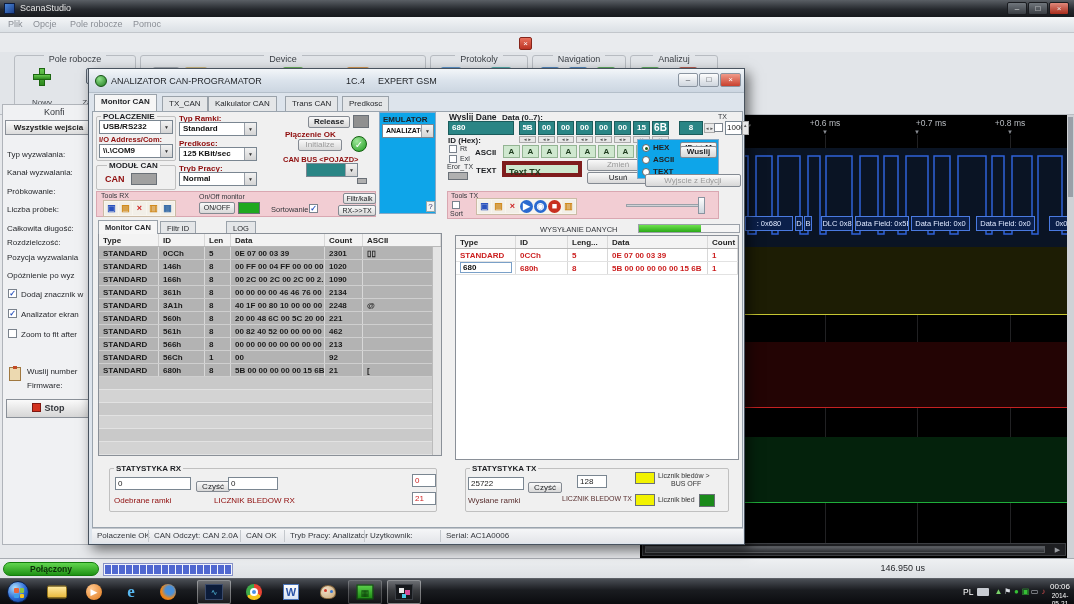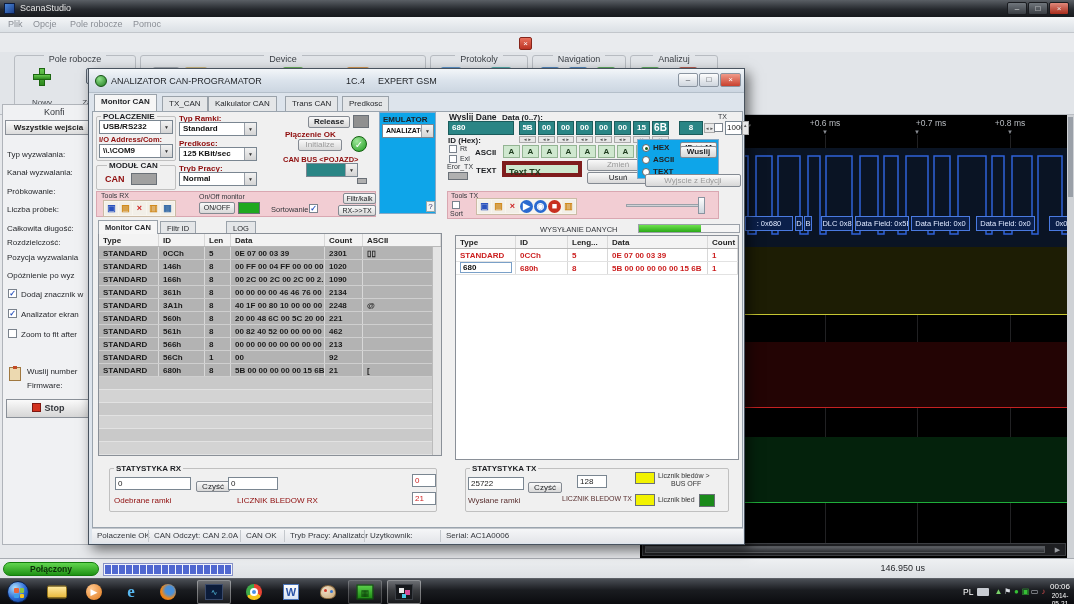--- a/index.html
+++ b/index.html
@@ -484,21 +484,21 @@
           </div>
         <div id="rxscroll"></div>
       </div>
 
       <div class="gbox" style="left:16px;top:356px;width:328px;height:44px;">
         <div class="legend">STATYSTYKA RX</div>
         <div class="txtfld" style="left:5px;top:8px;width:76px;height:13px;">0</div>
         <div class="btn" style="left:86px;top:12px;width:34px;height:11px;line-height:9px;">Czyść</div>
         <div class="redlbl" style="left:4px;top:27px;font-weight:normal;">Odebrane ramki</div>
         <div class="txtfld" style="left:118px;top:8px;width:50px;height:13px;">0</div>
-        <div class="redlbl" style="left:104px;top:27px;font-weight:normal;margin-left:23px;">LICZNIK BLEDOW RX</div>
+        <div class="redlbl" style="left:104px;top:27px;font-weight:normal;">LICZNIK BLEDOW RX</div>
         <div class="txtfld" style="left:302px;top:5px;width:24px;height:13px;color:#cc1f1f;">0</div>
         <div class="txtfld" style="left:302px;top:23px;width:24px;height:13px;color:#cc1f1f;">21</div>
       </div>
 
       <div class="blklbl" style="left:356px;top:0px;font-size:8.5px;">Wyslij Dane</div>
       <div class="blklbl" style="left:409px;top:1px;">Data (0..7):</div>
       <div class="tealfld" style="left:355px;top:9px;width:66px;height:14px;text-align:left;padding-left:3px;">680</div>
       <div class="abs" style="left:426px;top:9px;display:flex;gap:2px;">
           <div style="width: 17px; height: 14px; background: rgb(42, 133, 133); border: 1px solid rgb(26, 92, 92); color: rgb(255, 255, 255); font-size: 8px; font-weight: bold; text-align: center; line-height: 12px;">5B</div>
           <div style="width: 17px; height: 14px; background: rgb(42, 133, 133); border: 1px solid rgb(26, 92, 92); color: rgb(255, 255, 255); font-size: 8px; font-weight: bold; text-align: center; line-height: 12px;">00</div>

